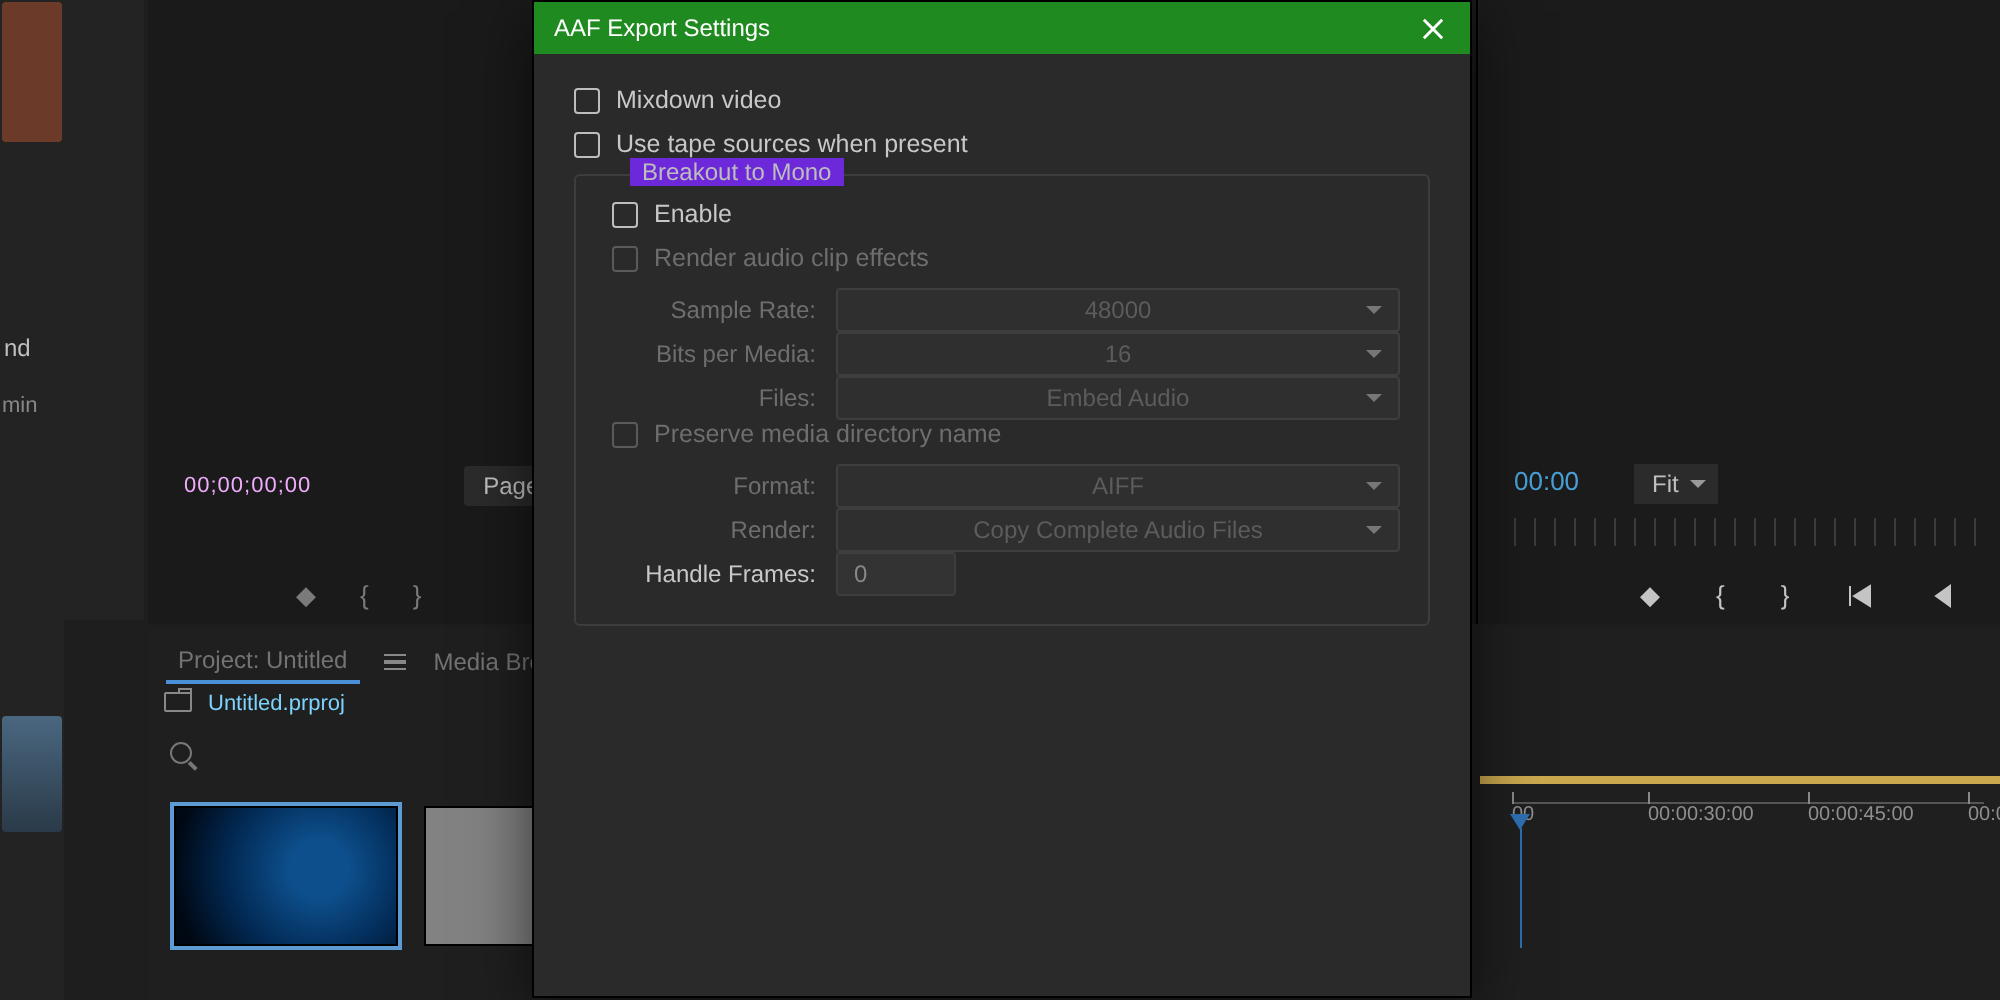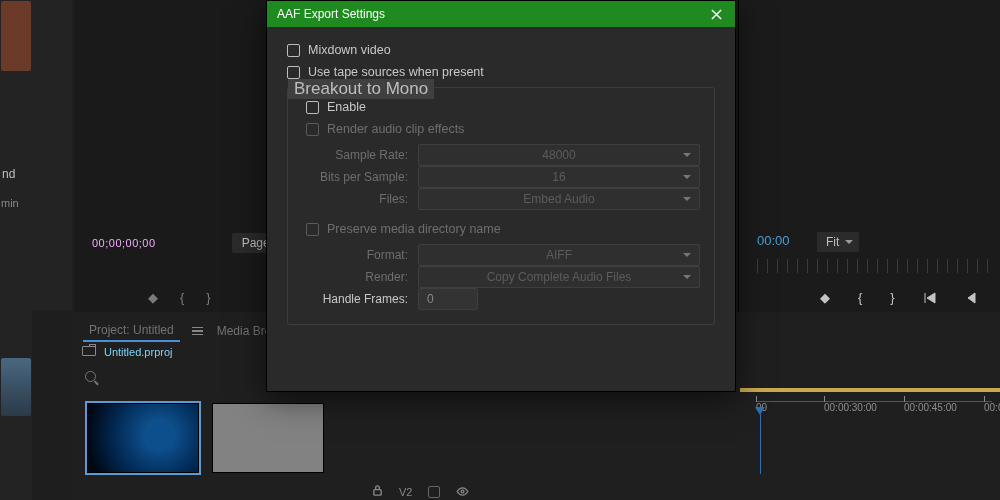--- a/index.html
+++ b/index.html
@@ -67,31 +67,31 @@
 
   
   .tl-ruler { position:absolute; left:756px; top:401px; right:8px; height:18px; border-top:1px solid #555; }
   .tl-ruler .tick { position:absolute; top:0; font-size:10px; color:#8f8f8f; }
   .tl-ruler .tick:before { content:""; position:absolute; left:0; top:-6px; width:1px; height:6px; background:#888; }
   .tl-play { position:absolute; left:760px; top:414px; width:1px; height:60px; background:#2e6fb3; }
   .tl-play:before { content:""; position:absolute; left:-5px; top:-7px; border-left:5px solid transparent; border-right:5px solid transparent; border-top:8px solid #2e6fb3; }
   .tl-strip { position:absolute; left:740px; top:388px; right:0; height:4px; background:#caa84e; }
 
   
-  .dialog { position:absolute; left:266px; top:0; width:470px; height:392px;
+  .dialog { position:absolute; left:266px; top:0; width:470px; height:499px;
     background:#2a2a2a; border:1px solid #000; box-shadow:0 6px 30px rgba(0,0,0,.6); }
   .dlg-title { height:26px; background:#1f8a1f; color:#fff; display:flex; align-items:center; padding:0 10px; font-size:12px; justify-content:space-between; }
   .dlg-title .x { width:18px; height:18px; display:flex; align-items:center; justify-content:center; cursor:pointer; }
   .dlg-title .x svg { width:11px; height:11px; stroke:#fff; stroke-width:1.6; }
   .dlg-body { padding:16px 20px 10px 20px; color:#c8c8c8; }
   .chk-row { display:flex; align-items:center; gap:8px; margin-bottom:8px; font-size:12.5px; }
   .chkbox { width:13px; height:13px; border:1.5px solid #bdbdbd; border-radius:2px; flex:none; }
   .chkbox.dim { border-color:#5a5a5a; }
   .fieldset { border:1px solid #3d3d3d; border-radius:3px; margin-top:6px; padding:12px 14px 14px 14px; position:relative; }
-  .legend { position:absolute; top:-9px; left:0; background:#404040; padding:0 6px; font-size:17px; color:#bdbdbd; }
+  .legend { position:absolute; top:-9px; left:27px; background:#6d28d9; padding:0 6px; font-size:12px; color:#bdbdbd; }
   .grp-inner { margin-left:4px; }
   .dim { color:#6e6e6e; }
   .form-row { display:flex; align-items:center; }
   .form-lbl { width:112px; text-align:right; padding-right:10px; font-size:12px; }
   .select { flex:1; height:22px; background:#333; border:1px solid #3e3e3e; border-radius:2px; color:#7a7a7a; padding:0 8px; display:flex; align-items:center; position:relative; font-size:12px;justify-content:center; }
   .select.dim { background:#2f2f2f; color:#5c5c5c; }
   .select .arrow { position:absolute; right:8px; top:8px; border-left:4px solid transparent; border-right:4px solid transparent; border-top:4px solid #777; }
   .num-input { width:60px; height:22px; background:#333; border:1px solid #3e3e3e; border-radius:2px; padding:0 8px; display:flex; align-items:center; color:#888; font-size:12px; }
   .dlg-buttons { position:absolute; bottom:12px; right:18px; display:flex; gap:10px; }
   .btn { width:88px; height:22px; border-radius:11px; display:flex; align-items:center; justify-content:center; font-size:12px; cursor:pointer; }
@@ -229,34 +229,34 @@
         </div>
 
         <div class="form-row">
           <span class="form-lbl dim">Sample Rate:</span>
           <div class="select dim">
               <span>48000</span>
               <span class="arrow"></span>
             </div>
         </div>
         <div class="form-row">
-          <span class="form-lbl dim">Bits per Sample:</span>
+          <span class="form-lbl dim">Bits per Media:</span>
           <div class="select dim">
               <span>16</span>
               <span class="arrow"></span>
             </div>
         </div>
         <div class="form-row">
           <span class="form-lbl dim">Files:</span>
           <div class="select dim">
               <span>Embed Audio</span>
               <span class="arrow"></span>
             </div>
         </div>
-        <div class="chk-row dim" style="margin-top:12px">
+        <div class="chk-row dim" style="">
           <span class="chkbox dim"></span>
           <span>Preserve media directory name</span>
         </div>
         <div class="form-row">
           <span class="form-lbl dim">Format:</span>
           <div class="select dim">
               <span>AIFF</span>
               <span class="arrow"></span>
             </div>
         </div>

